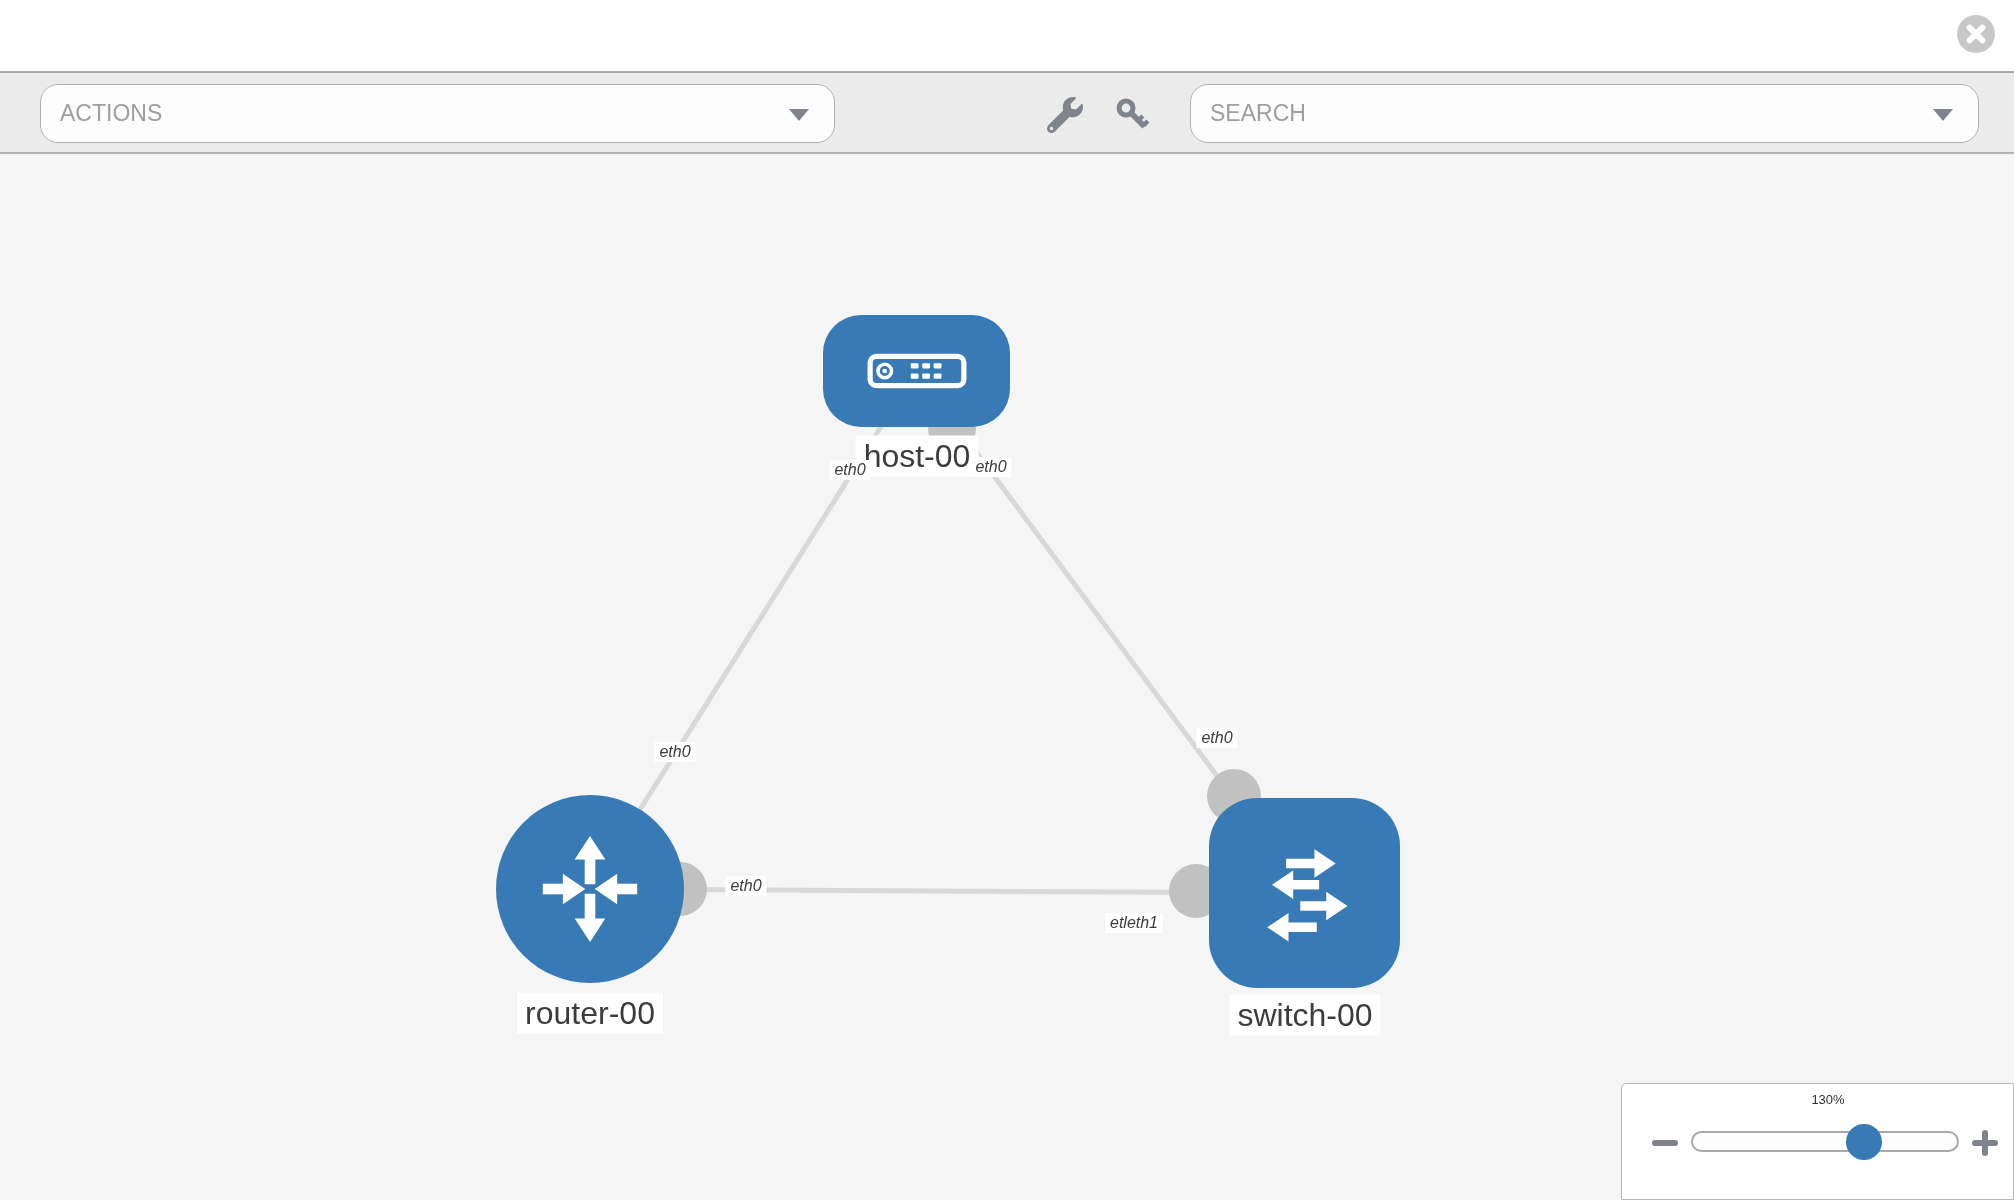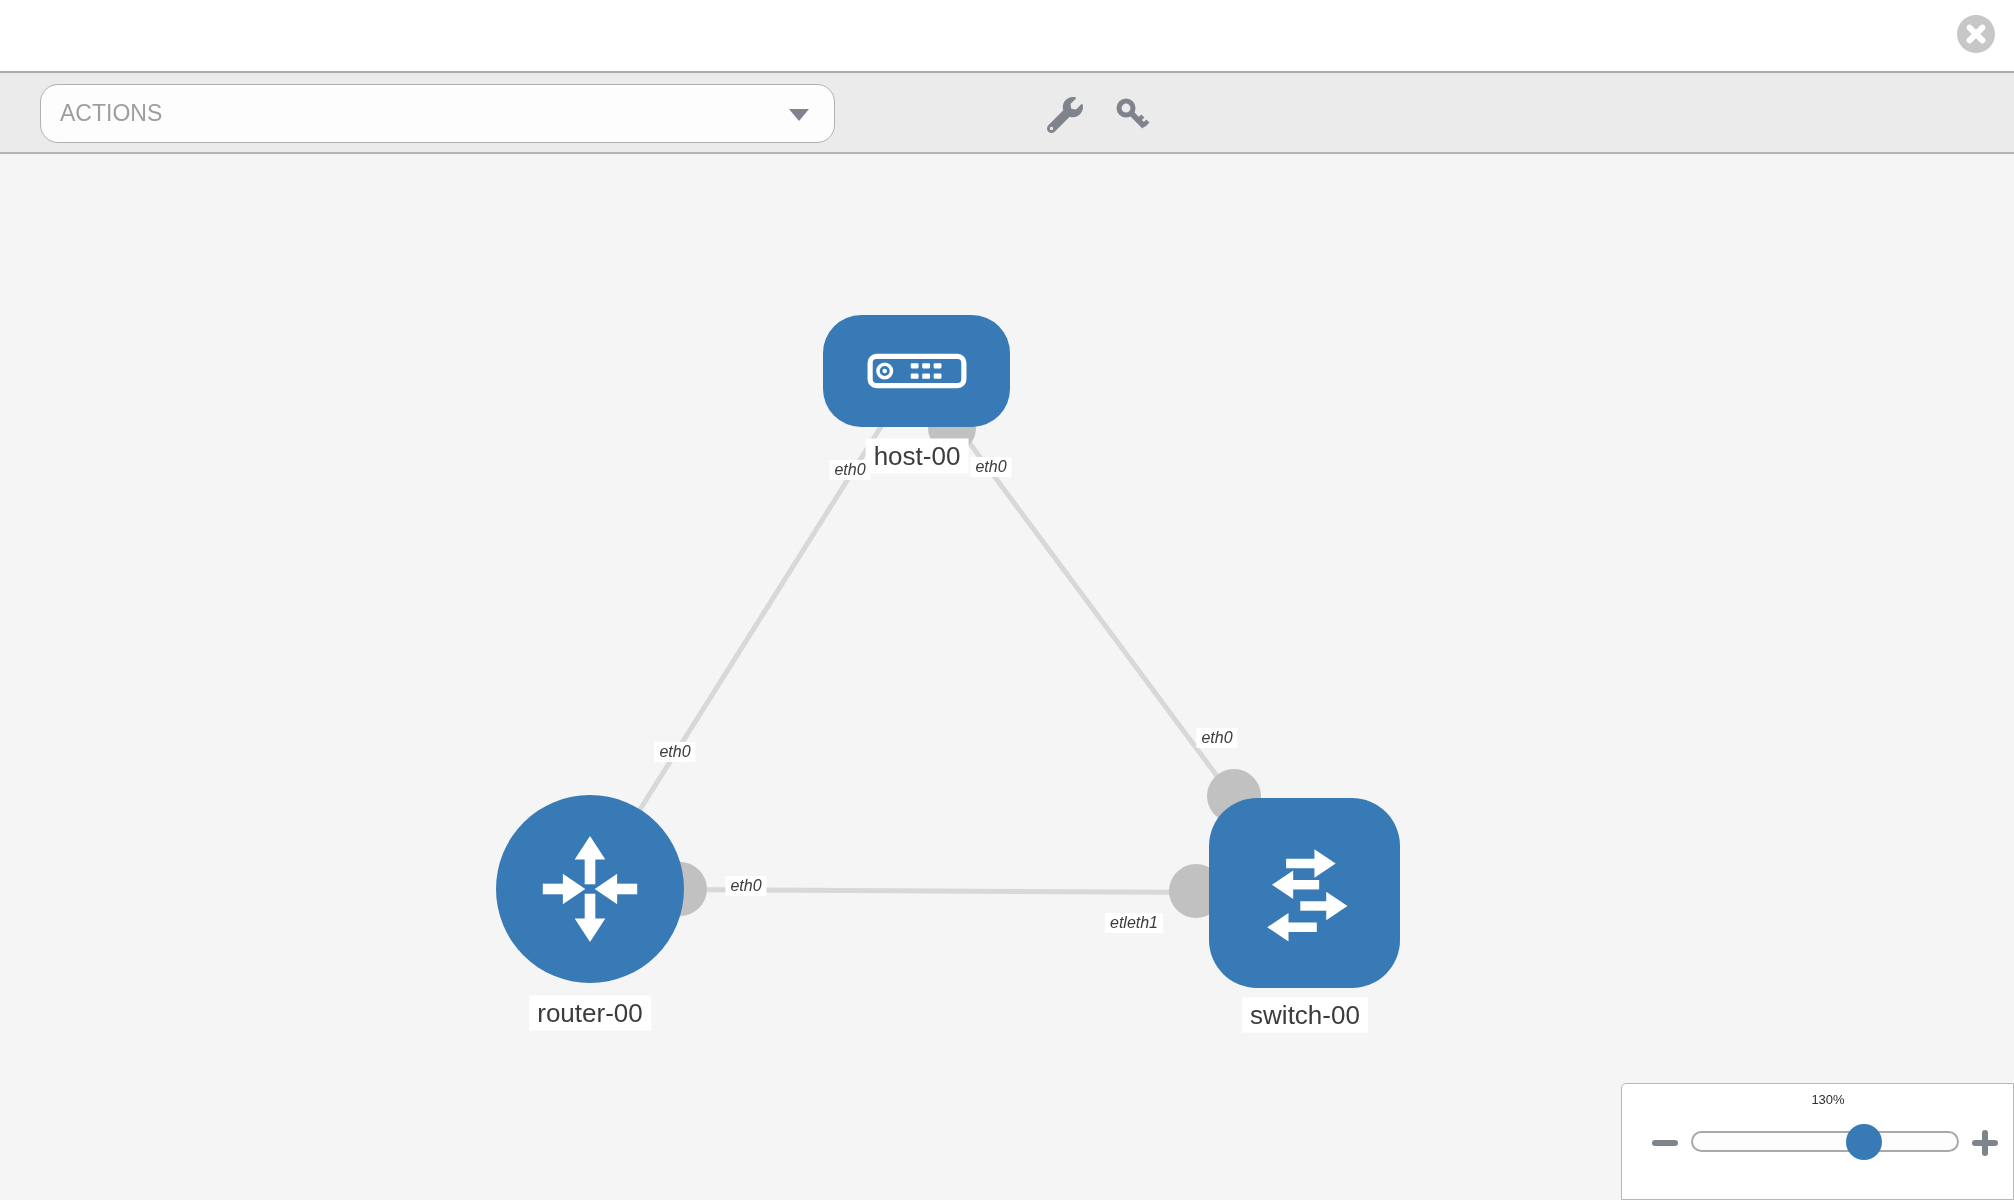--- a/index.html
+++ b/index.html
@@ -56,21 +56,21 @@
     position:absolute; z-index:2; background:#377ab5;
     display:flex; align-items:center; justify-content:center; cursor:pointer;
   }
   .node-host   { left:823px;  top:161px; width:187px; height:112px; border-radius:38px; }
   .node-router { left:496px;  top:641px; width:188px; height:188px; border-radius:50%; }
   .node-switch { left:1209px; top:644px; width:191px; height:190px; border-radius:48px; }
   .chip {
     position:absolute; z-index:3; transform:translate(-50%,-50%);
     background:#ffffff; color:#3c3c3c; white-space:nowrap;
   }
-  .chip-name  { font-size:26px; padding:2px 8px; }
+  .chip-name  { font-size:32px; padding:2px 8px; }
   .chip-iface { font-size:16px; padding:1px 5px;font-style:italic; }
 
   
   .zoom-panel {
     position:absolute; left:1621px; top:929px; width:393px; height:117px; z-index:5;
     background:#ffffff; border:1px solid #b7b7b7; border-radius:5px 0 0 0;
   }
   .zoom-level {
     position:absolute; left:206px; top:8px; transform:translateX(-50%);
     font-size:13px; color:#2f2f2f;
@@ -118,20 +118,24 @@
 
     <button class="tool-btn key-btn">
       <svg width="38" height="38" viewBox="0 0 24 24">
         <circle cx="7.6" cy="7.6" r="4.4" fill="none" stroke="#7e838c" stroke-width="3.2"></circle>
         <line x1="10.6" y1="10.6" x2="19.2" y2="19.2" stroke="#7e838c" stroke-width="3.6"></line>
         <line x1="15.4" y1="15.4" x2="18.2" y2="12.6" stroke="#7e838c" stroke-width="2.8"></line>
         <line x1="18.6" y1="18.6" x2="21.4" y2="15.8" stroke="#7e838c" stroke-width="2.8"></line>
       </svg>
     </button>
 
+    <div class="select search-select">
+      <span>SEARCH</span>
+      <span class="caret"></span>
+    </div>
   </div>
 
   <div class="canvas">
 
     <svg class="links-layer" width="2014" height="1046" viewBox="0 0 2014 1046">
       <line x1="916" y1="217" x2="590" y2="735" stroke="#d8d8d8" stroke-width="5"></line>
       <line x1="916" y1="217" x2="1304" y2="739" stroke="#d8d8d8" stroke-width="5"></line>
       <line x1="590" y1="735" x2="1304" y2="739" stroke="#d8d8d8" stroke-width="5"></line>
       <circle cx="952" cy="274" r="24" fill="#c1c1c1"></circle>
       <circle cx="680" cy="735" r="27" fill="#c1c1c1"></circle>

